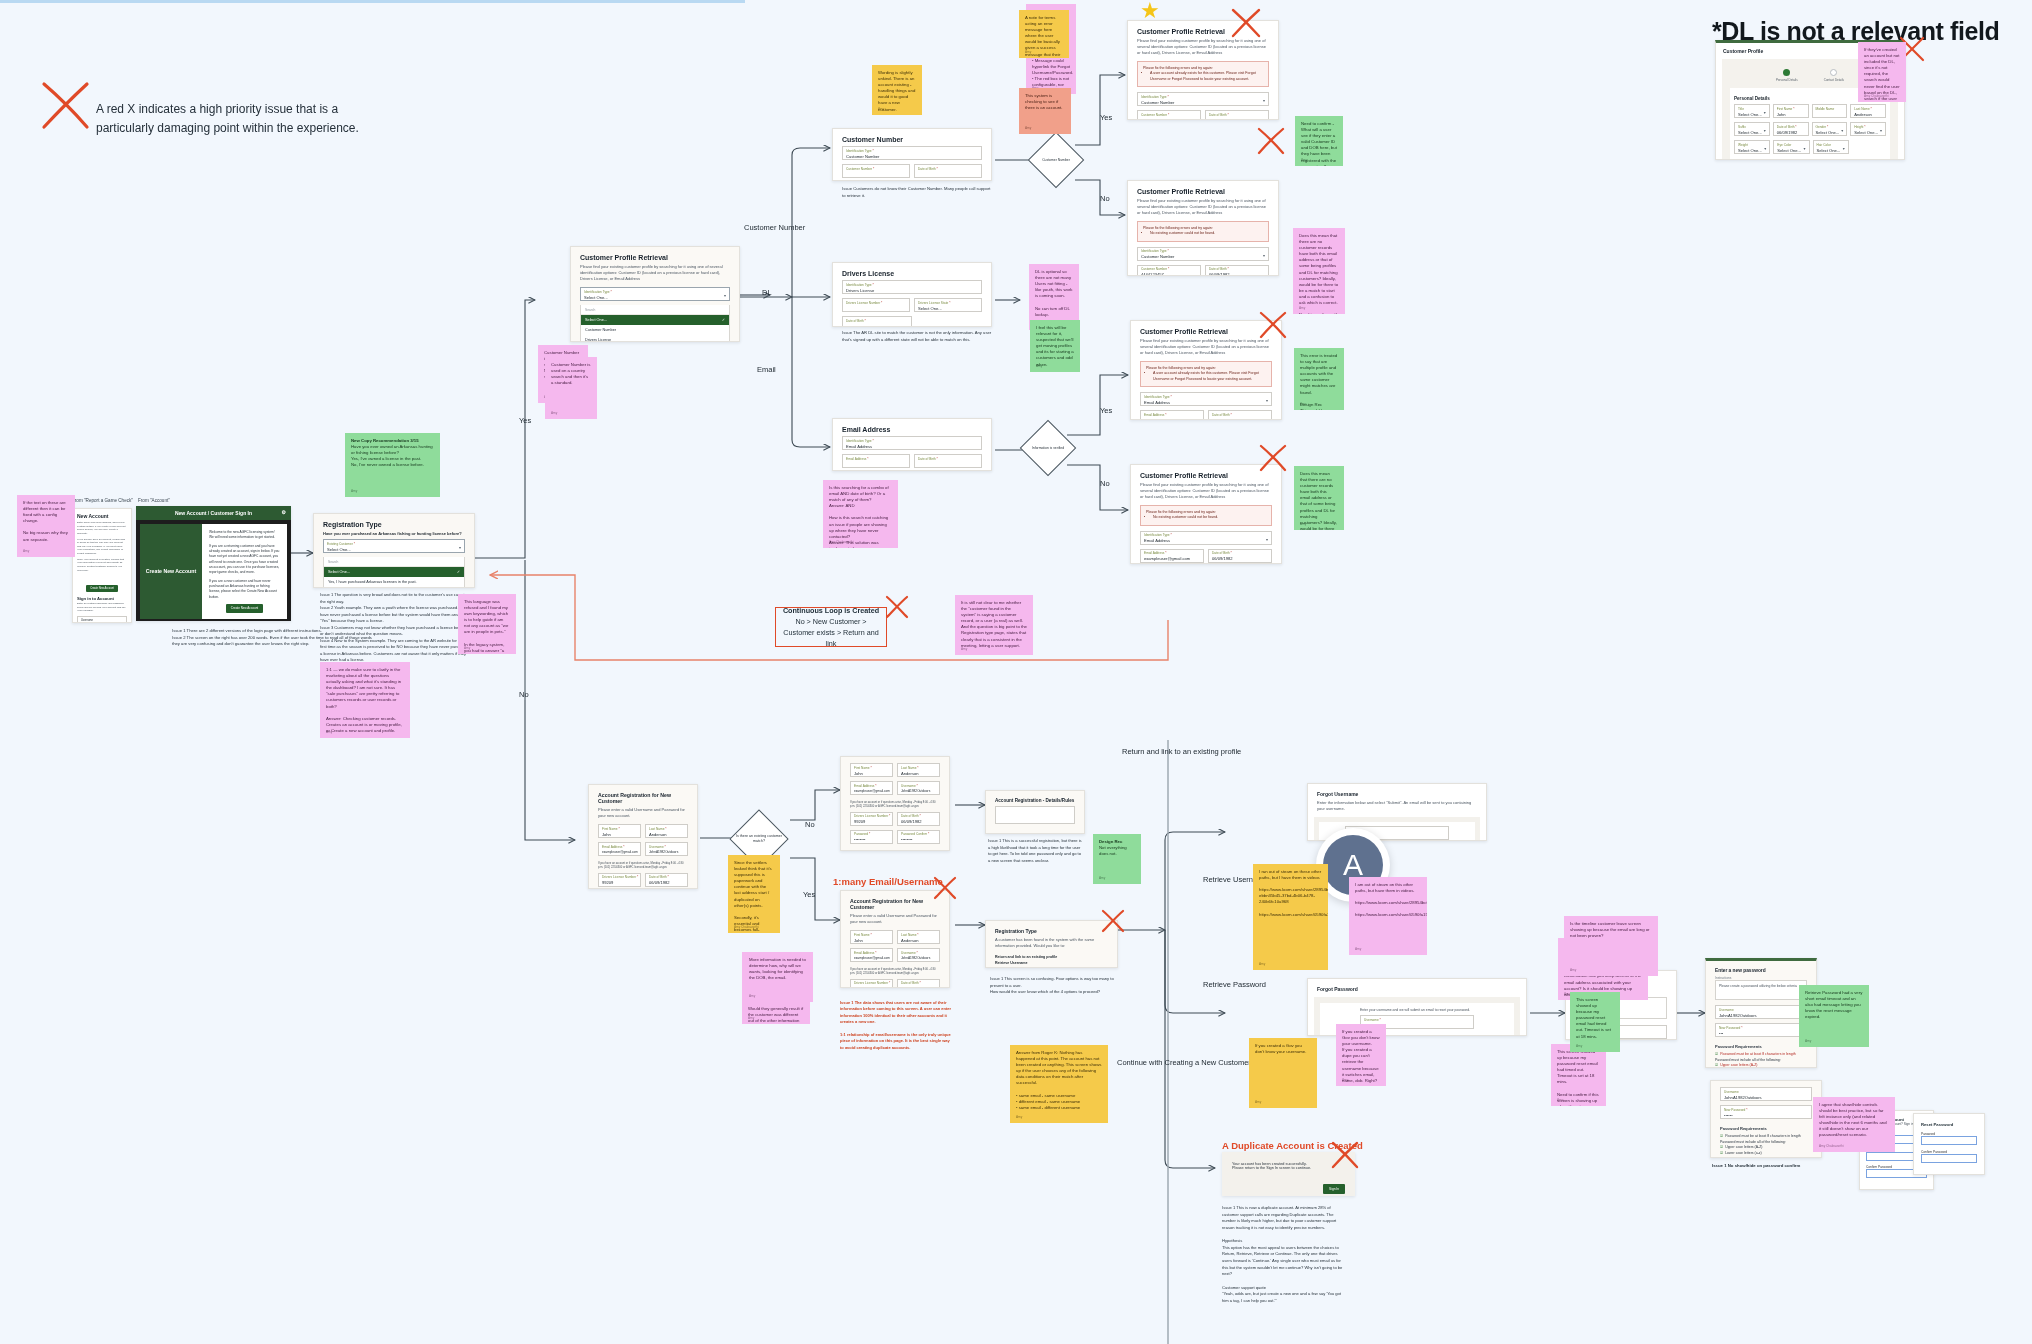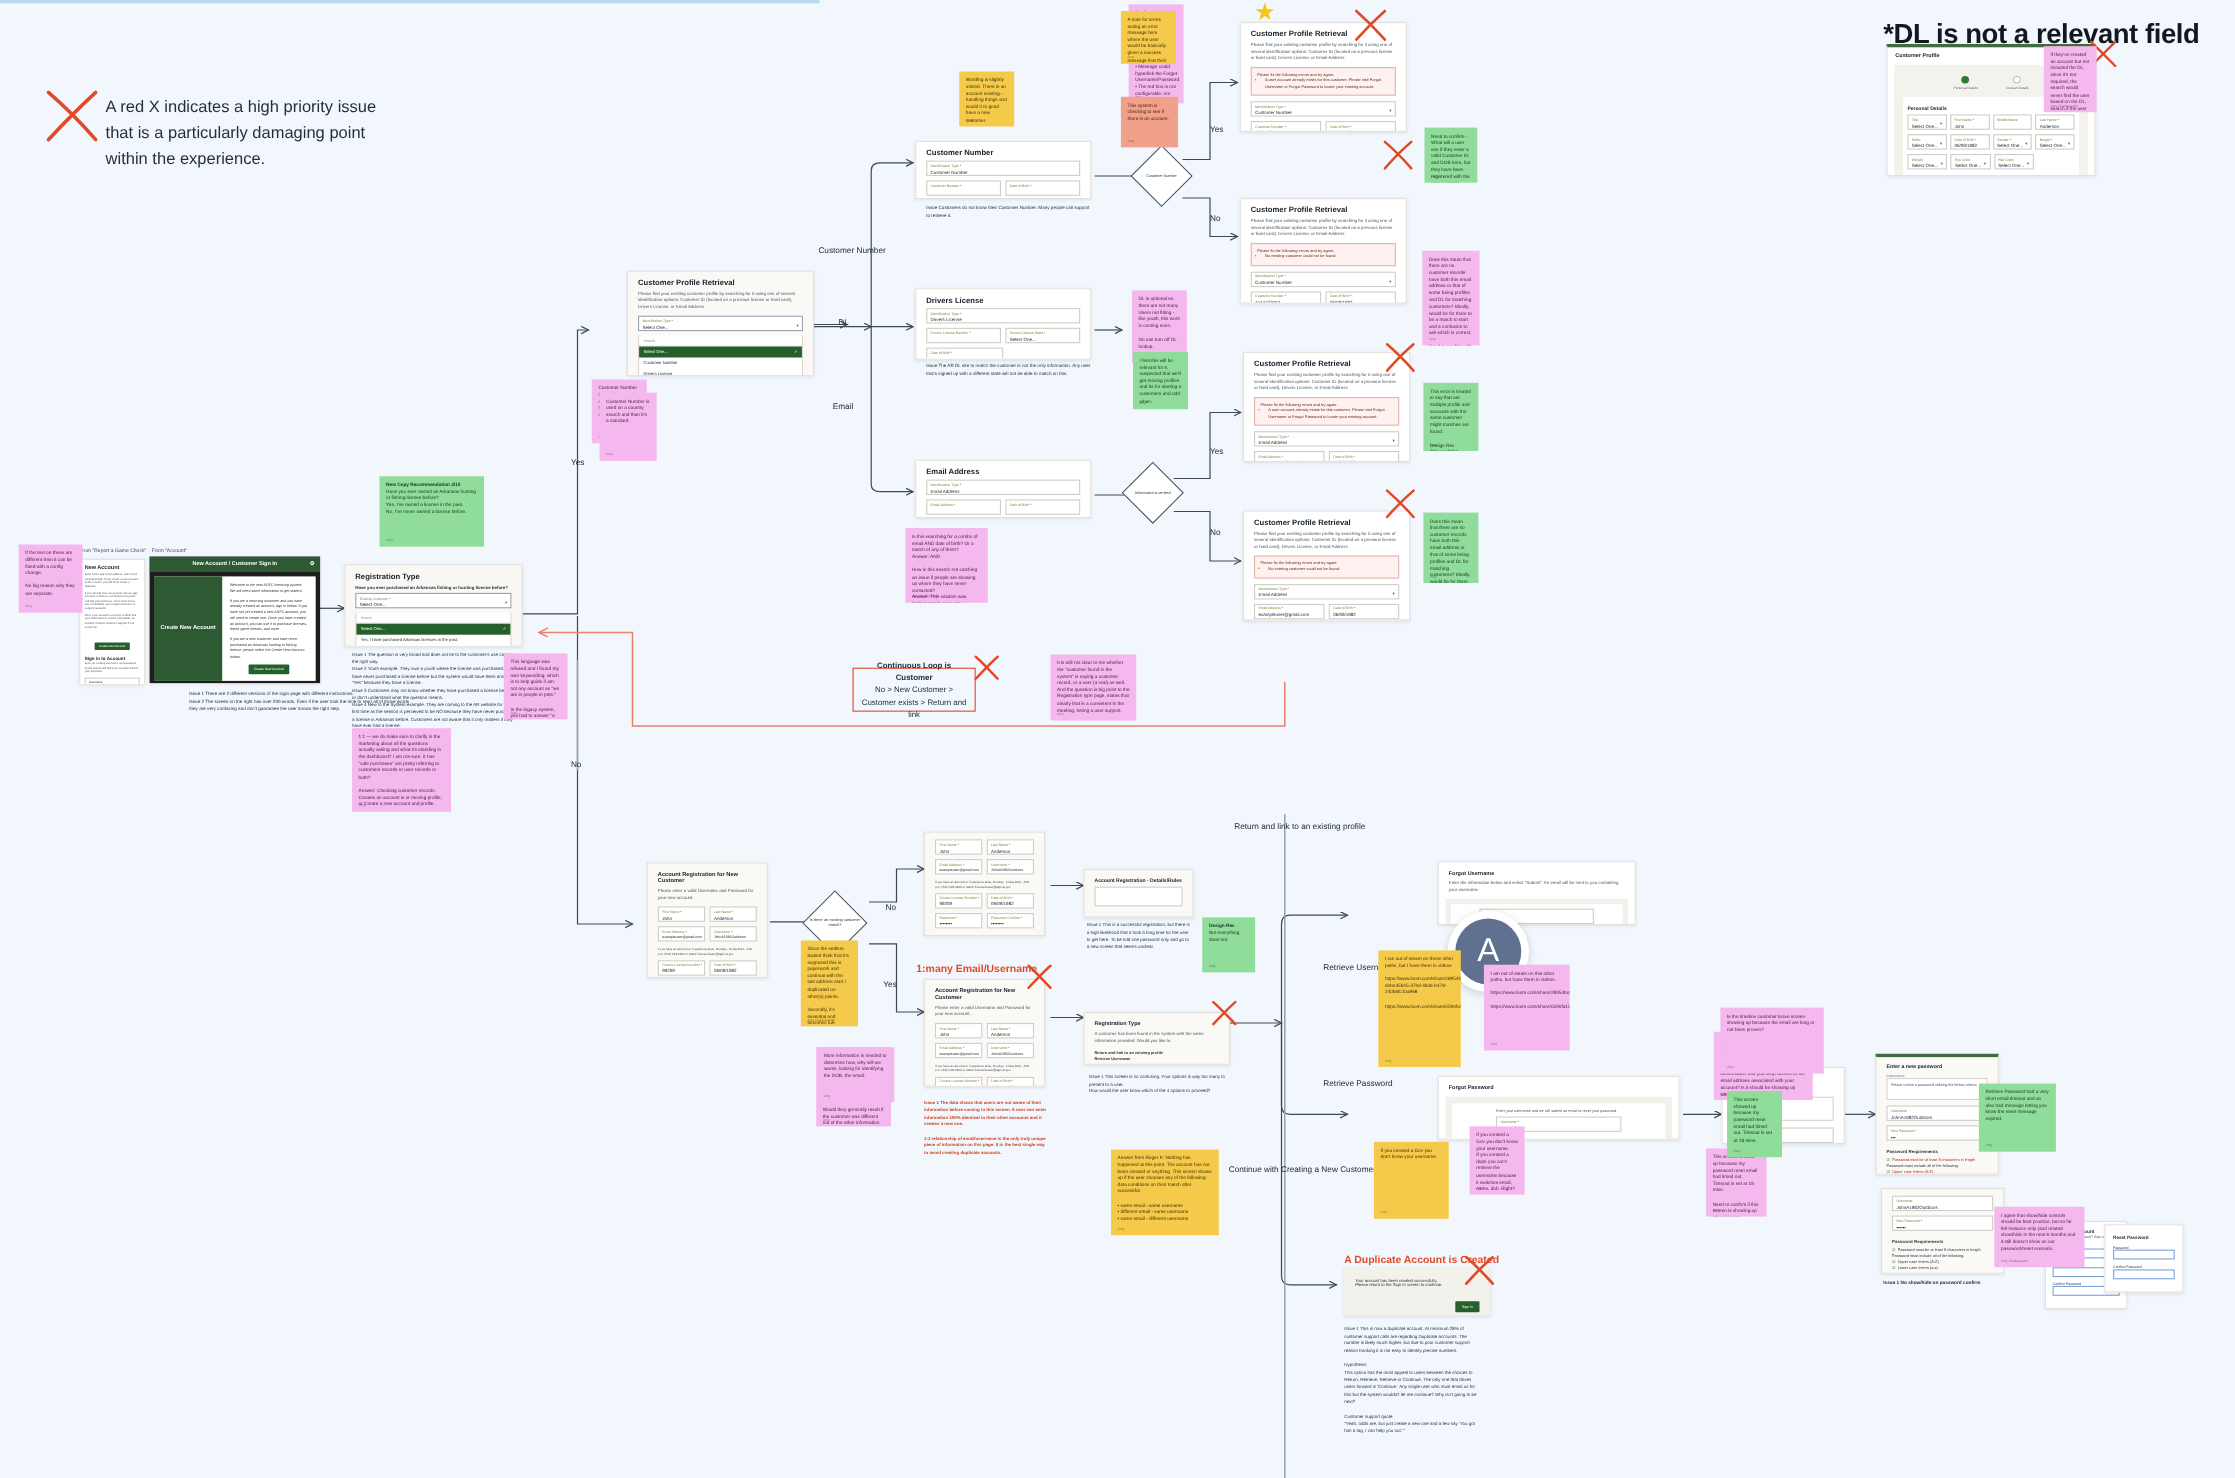--- a/index.html
+++ b/index.html
@@ -10,22 +10,22 @@
     color:#1c2b33;
   }
   #board { position:absolute; inset:0; }
   .abs { position:absolute; }
 
   
   .frame-edge { position:absolute; left:0; top:0; width:745px; height:3px; background:#b9d9f2; }
 
   
   .legend-x { position:absolute; left:38px; top:78px; width:55px; height:55px; }
-  .legend-text { position:absolute; left:96px; top:86px; width:270px;
-     font-size:15px; line-height:1.55; color:#25303a; }
+  .legend-text { position:absolute; left:96px; top:100px; width:270px;
+     font-size:12px; line-height:1.55; color:#25303a; }
 
   
   .headline { position:absolute; left:1712px; top:17px; font-size:25px; font-weight:700;
      letter-spacing:-0.4px; color:#12181d; }
 
   
   .sticky { position:absolute; padding:5px 6px 12px 6px; font-size:4.3px; line-height:1.42;
      color:#3b2b10; overflow:hidden; }
   .sticky b { font-weight:700; }
   .sticky .au { position:absolute; left:6px; bottom:4px; font-size:3.1px; opacity:.55; }
@@ -845,21 +845,21 @@
   <div class="flab" style="left:1100px; top:479px;">No</div>
   <div class="flab" style="left:805px; top:820px;">No</div>
   <div class="flab" style="left:803px; top:890px;">Yes</div>
   <div class="flab" style="left:1122px; top:747px;">Return and link to an existing profile</div>
   <div class="flab" style="left:1203px; top:875px;">Retrieve Username</div>
   <div class="flab" style="left:1203px; top:980px;">Retrieve Password</div>
   <div class="flab" style="left:1117px; top:1058px;">Continue with Creating a New Customer</div>
 
   <div class="loopbox" style="left:775px; top:607px; width:112px; height:40px;">
     <div>
-      <b>Continuous Loop is Customer</b>
+      <b>Continuous Loop is Created</b>
       <span>No &gt; New Customer &gt; Customer exists &gt; Return and link</span>
     </div>
   </div>
 
   <div class="redx" style="left:1256px; top:126px;">
     <svg width="30" height="30" viewBox="0 0 30 30">
         <path d="M3,3 C10,9 20,19 27,27" stroke="#e04a28" stroke-width="2.3" fill="none" stroke-linecap="round"></path>
         <path d="M27,3 C20,9 10,19 3,27" stroke="#e04a28" stroke-width="2.3" fill="none" stroke-linecap="round"></path>
       </svg>
   </div>

